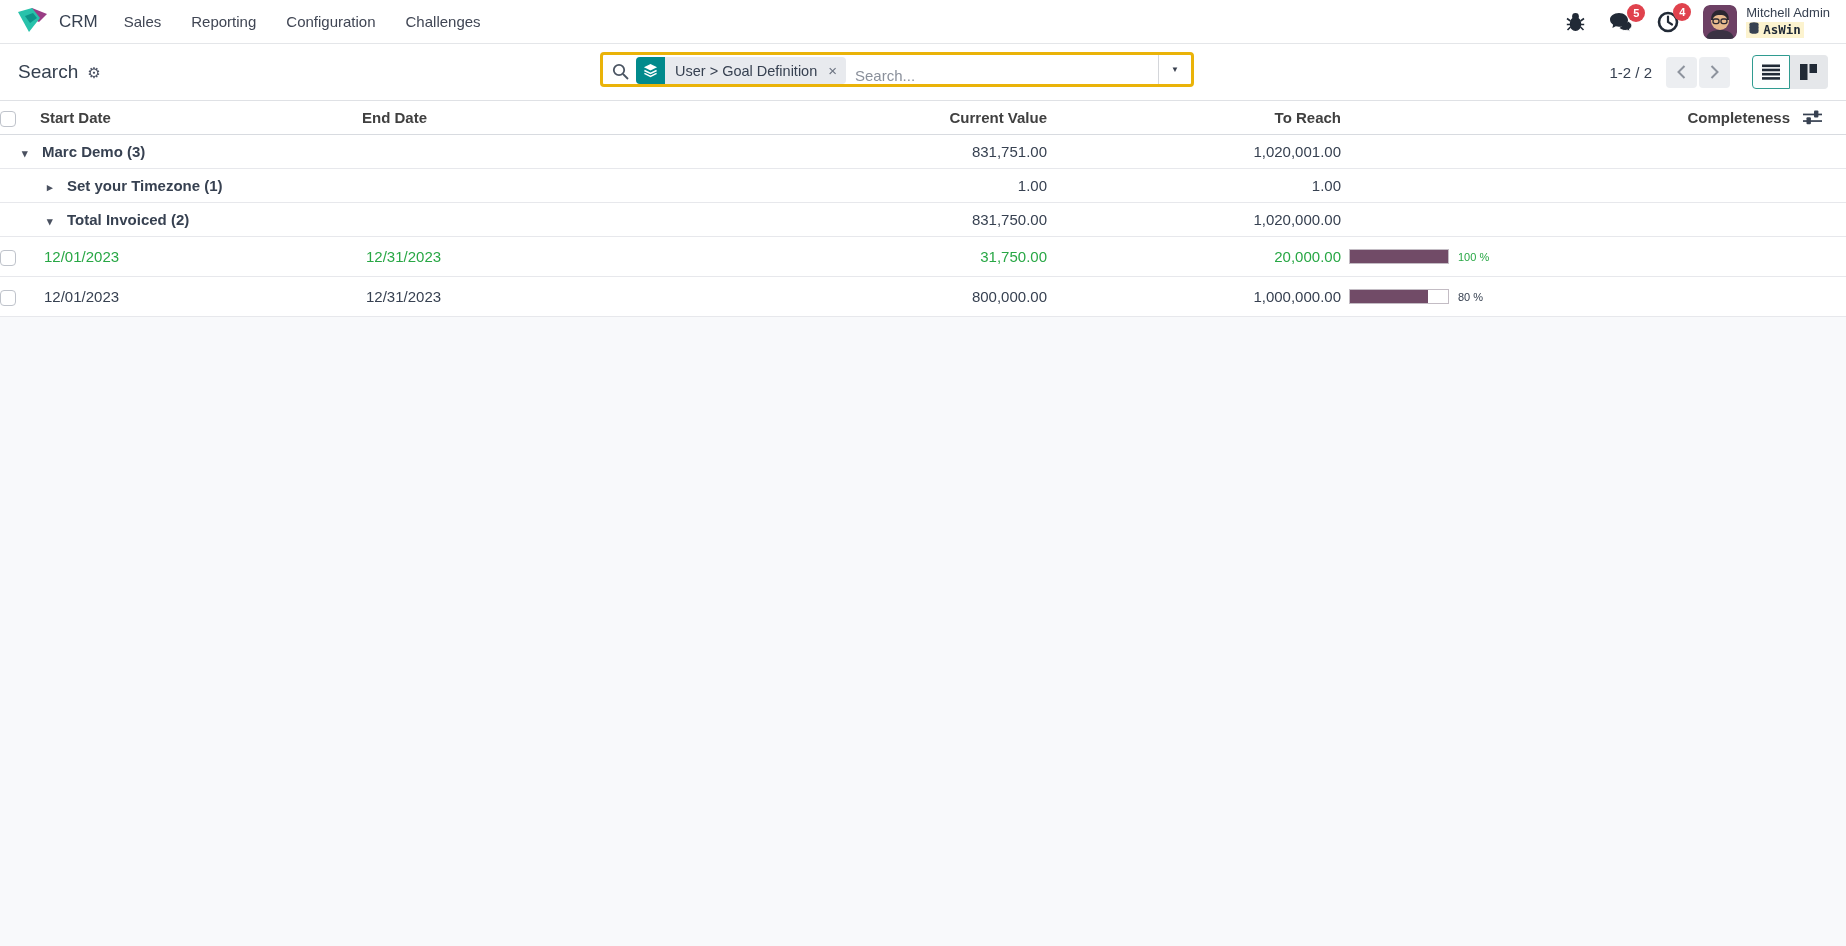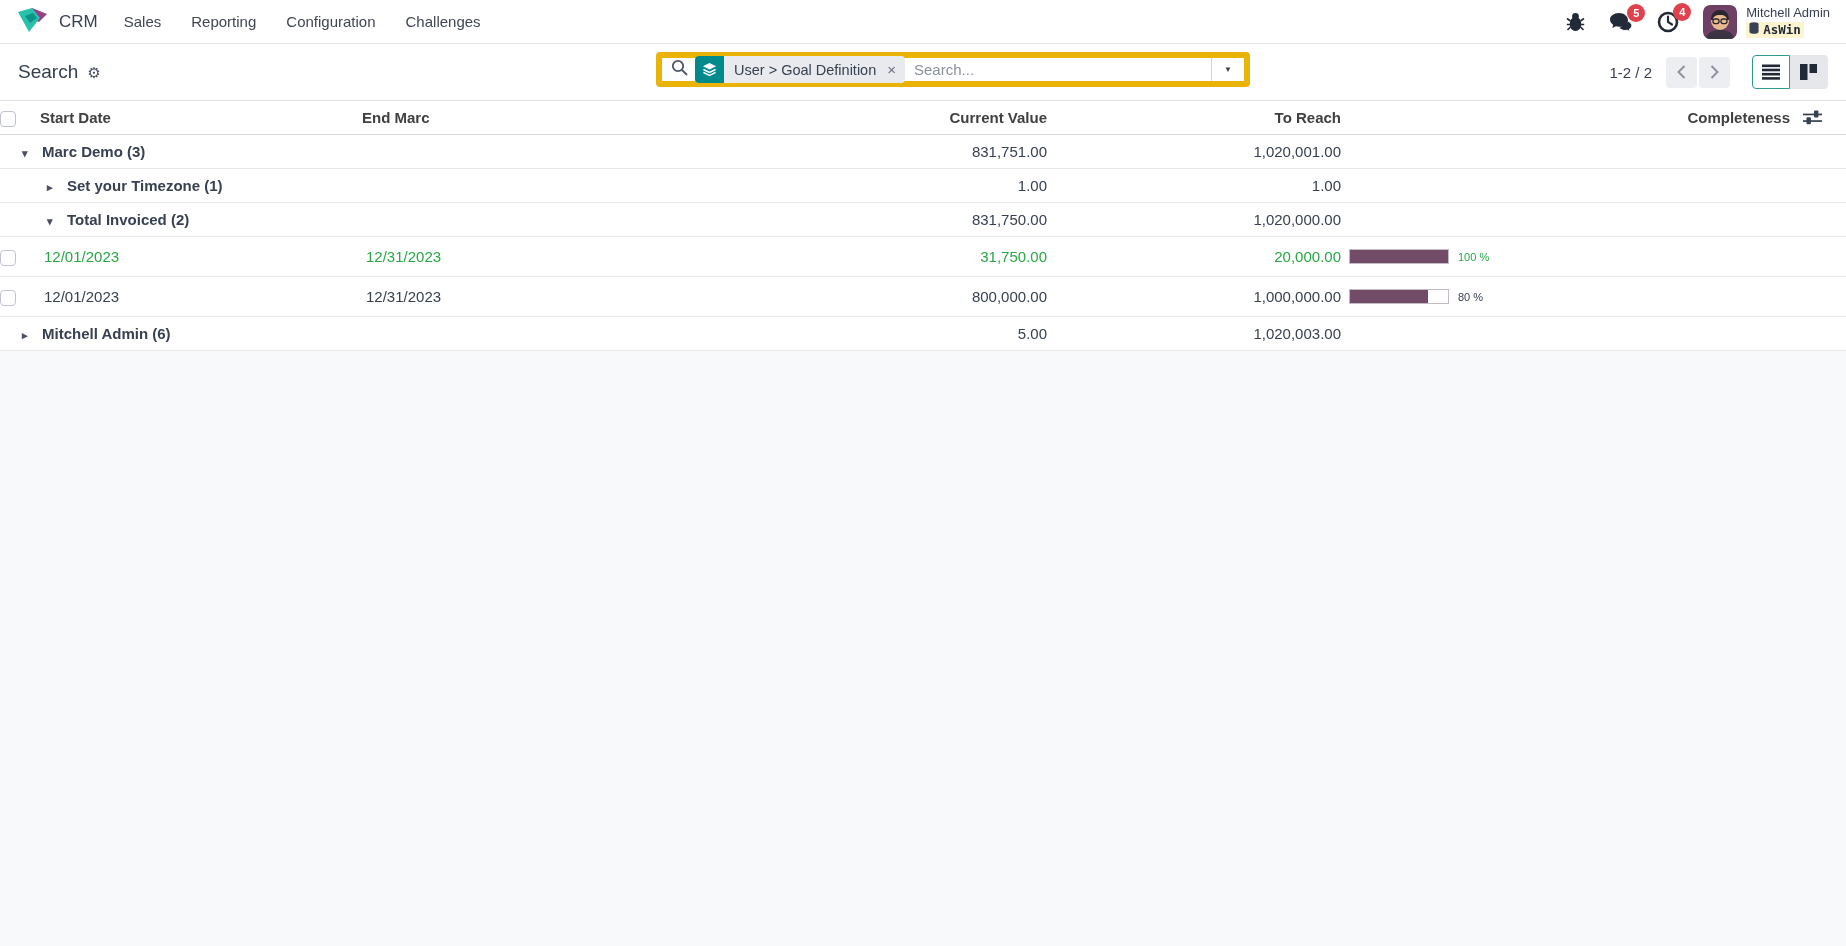--- a/index.html
+++ b/index.html
@@ -39,23 +39,23 @@
   
   .control-panel {
     position: relative; height: 56px; background: #fff;
     display: flex; align-items: center; padding: 0 18px;
   }
   .cp-left { display: flex; align-items: center; gap: 9px; }
   .cp-title { font-size: 19px; font-weight: 400; color: #35404f; }
   .gear-btn { background: none; border: none; cursor: pointer; font-size: 15px; color: #4b5263; line-height: 1; }
 
   .searchbar {
-    position: absolute; left: 656px; top: 8px; width: 594px; height: 35px;
-    border: 6px solid #eab308; border-radius: 4px; background: #fff;
-    display: flex; align-items: center; padding-left: 9px;
+    position: absolute; left: 600px; top: 8px; width: 594px; height: 35px;
+    border: 3px solid #eab308; border-radius: 4px; background: #fff;
+    display: flex; align-items: flex-end; padding-left: 9px;
   }
   .facet {
     display: flex; align-items: stretch; height: 27px; border-radius: 4px; overflow: hidden;
     background: #e8eaee; margin-left: 7px; flex: none;
   }
   .facet-icon { width: 29px; background: #018a8c; display: flex; align-items: center; justify-content: center; }
   .facet-label { display: flex; align-items: center; font-size: 14.5px; color: #374151; padding: 0 9px 0 10px; white-space: nowrap; }
   .facet-close { background: none; border: none; color: #6b7280; font-size: 15px; padding: 0 9px 0 2px; cursor: pointer; }
   .search-input { border: none; outline: none; flex: 1; font-size: 15px; margin-left: 9px; color: #ef4444; min-width: 0; }
   .search-input::placeholder { color: #8a909b; }
@@ -237,21 +237,21 @@
       <col style="width:322px">
       <col style="width:320px">
     <col style="width:365px">
       <col style="width:294px">
       <col>
   </colgroup>
   <thead>
     <tr>
       <th class="cell-check"><span class="checkbox"></span></th>
       <th class="th-start">Start Date</th>
-      <th>End Marc</th>
+      <th>End Date</th>
       <th class="num">Current Value</th>
       <th class="num">To Reach</th>
       <th>
         <div class="th-comp-wrap">
           <span>Completeness</span>
           <button class="opt-cols-btn">
             <svg width="19" height="15" viewBox="0 0 19 15">
               <rect x="0" y="3.6" width="19" height="1.7" fill="#374151"></rect>
               <rect x="11" y="0.5" width="4.4" height="7" rx="1" fill="#374151"></rect>
               <rect x="0" y="10.2" width="19" height="1.7" fill="#374151"></rect>
@@ -310,22 +310,14 @@
       <td class="num">1,000,000.00</td>
       <td>
         <div class="comp-wrap">
           <div class="pbar">
             <div class="pfill" style="width: 80%;"></div>
           </div>
           <span class="plabel">80 %</span>
         </div>
       </td>
     </tr>
-    <tr class="row-group lvl1">
-      <td class="cell-group" colspan="3">
-        <span class="caret">▸</span><span>Mitchell Admin (6)</span>
-      </td>
-      <td class="num">5.00</td>
-      <td class="num">1,020,003.00</td>
-      <td></td>
-    </tr>
   </tbody>
 </table>
 
 </body></html>

